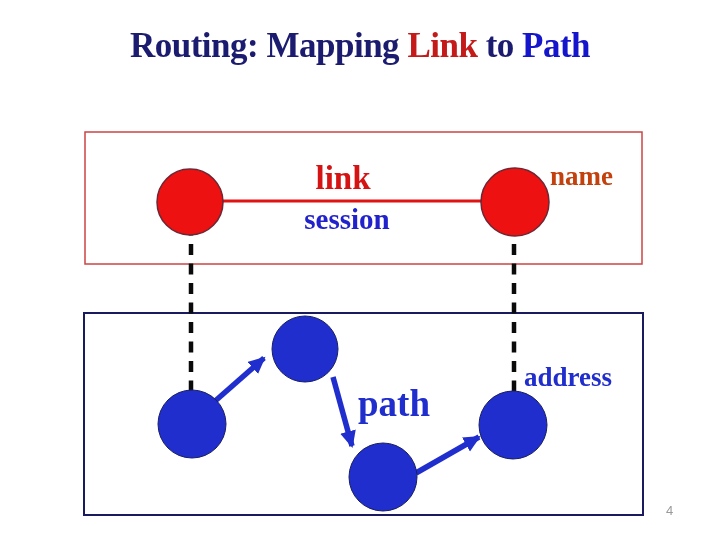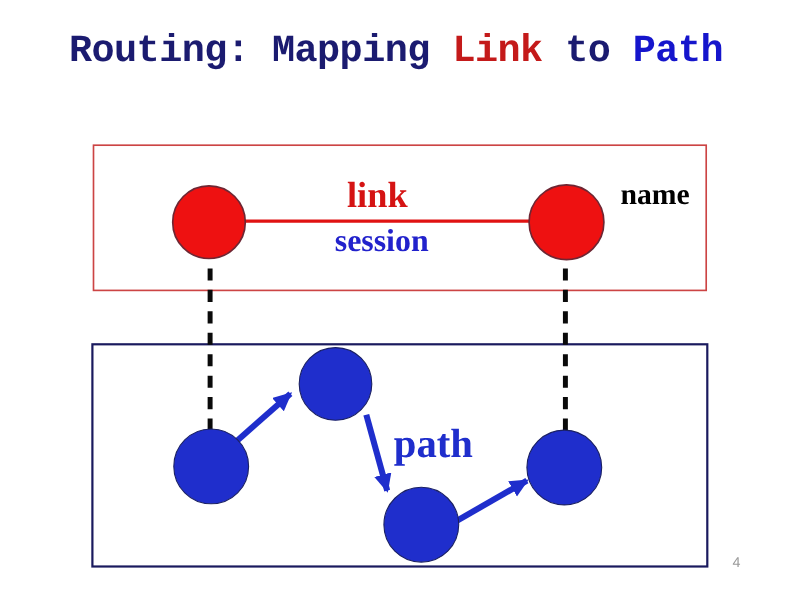--- a/index.html
+++ b/index.html
@@ -4,34 +4,34 @@
 <style>
   html,body { margin:0; padding:0; }
   .slide {
     position:relative; width:720px; height:540px;
     background:#ffffff; overflow:hidden;
     font-family:"Liberation Sans", sans-serif;
   }
   .title {
     position:absolute; left:0; top:26px; width:720px; margin:0;
     text-align:center; font-size:35px; font-weight:700; letter-spacing:-0.5px;
-    font-family:Liberation Mono, monospace;
+    font-family:Liberation Serif, serif;
   }
   .title span { white-space:pre; }
   .t-navy { color:#1b1b70; }
   .t-red  { color:#c41a1a; }
   .t-blue { color:#1515cc; }
   .diagram { position:absolute; left:0; top:0; width:720px; height:540px; }
   .lbl {
     position:absolute; line-height:1; font-weight:700;
     font-family:"Liberation Serif","DejaVu Serif",serif;
   }
   .lbl-link    { left:343px; top:162px; transform:translateX(-50%); font-size:33px; color:#d51313; }
   .lbl-session { left:347px; top:205px; transform:translateX(-50%); font-size:29px; color:#2222cc;text-align:right; }
-  .lbl-name    { left:564px; top:163px; font-size:27px; color:#000000; }
+  .lbl-name    { left:550px; top:163px; font-size:27px; color:#c2410c; }
   .lbl-path    { left:394px; top:385px; transform:translateX(-50%); font-size:37px; color:#1f2ecc; }
   .lbl-address { left:524px; top:364px; font-size:27px; color:#1f2ecc; }
   .page-num {
     position:absolute; left:666px; top:503px; font-size:13px; color:#9a9a9a;
     font-family:"Liberation Sans", sans-serif;
   }
 </style>
 </head>
 <body>
 
@@ -66,15 +66,16 @@
     <circle cx="192" cy="424" r="34" stroke="#1a2063" stroke-width="1" fill="#1f2ecc"></circle>
     <circle cx="305" cy="349" r="33" stroke="#1a2063" stroke-width="1" fill="#1f2ecc"></circle>
     <circle cx="383" cy="477" r="34" stroke="#1a2063" stroke-width="1" fill="#1f2ecc"></circle>
     <circle cx="513" cy="425" r="34" stroke="#1a2063" stroke-width="1" fill="#1f2ecc"></circle>
   </svg>
 
   <div class="lbl lbl-link">link</div>
   <div class="lbl lbl-session">session</div>
   <div class="lbl lbl-name">name</div>
   <div class="lbl lbl-path">path</div>
+  <div class="lbl lbl-address">address</div>
 
   <div class="page-num">4</div>
 </div>
 
 </body></html>

